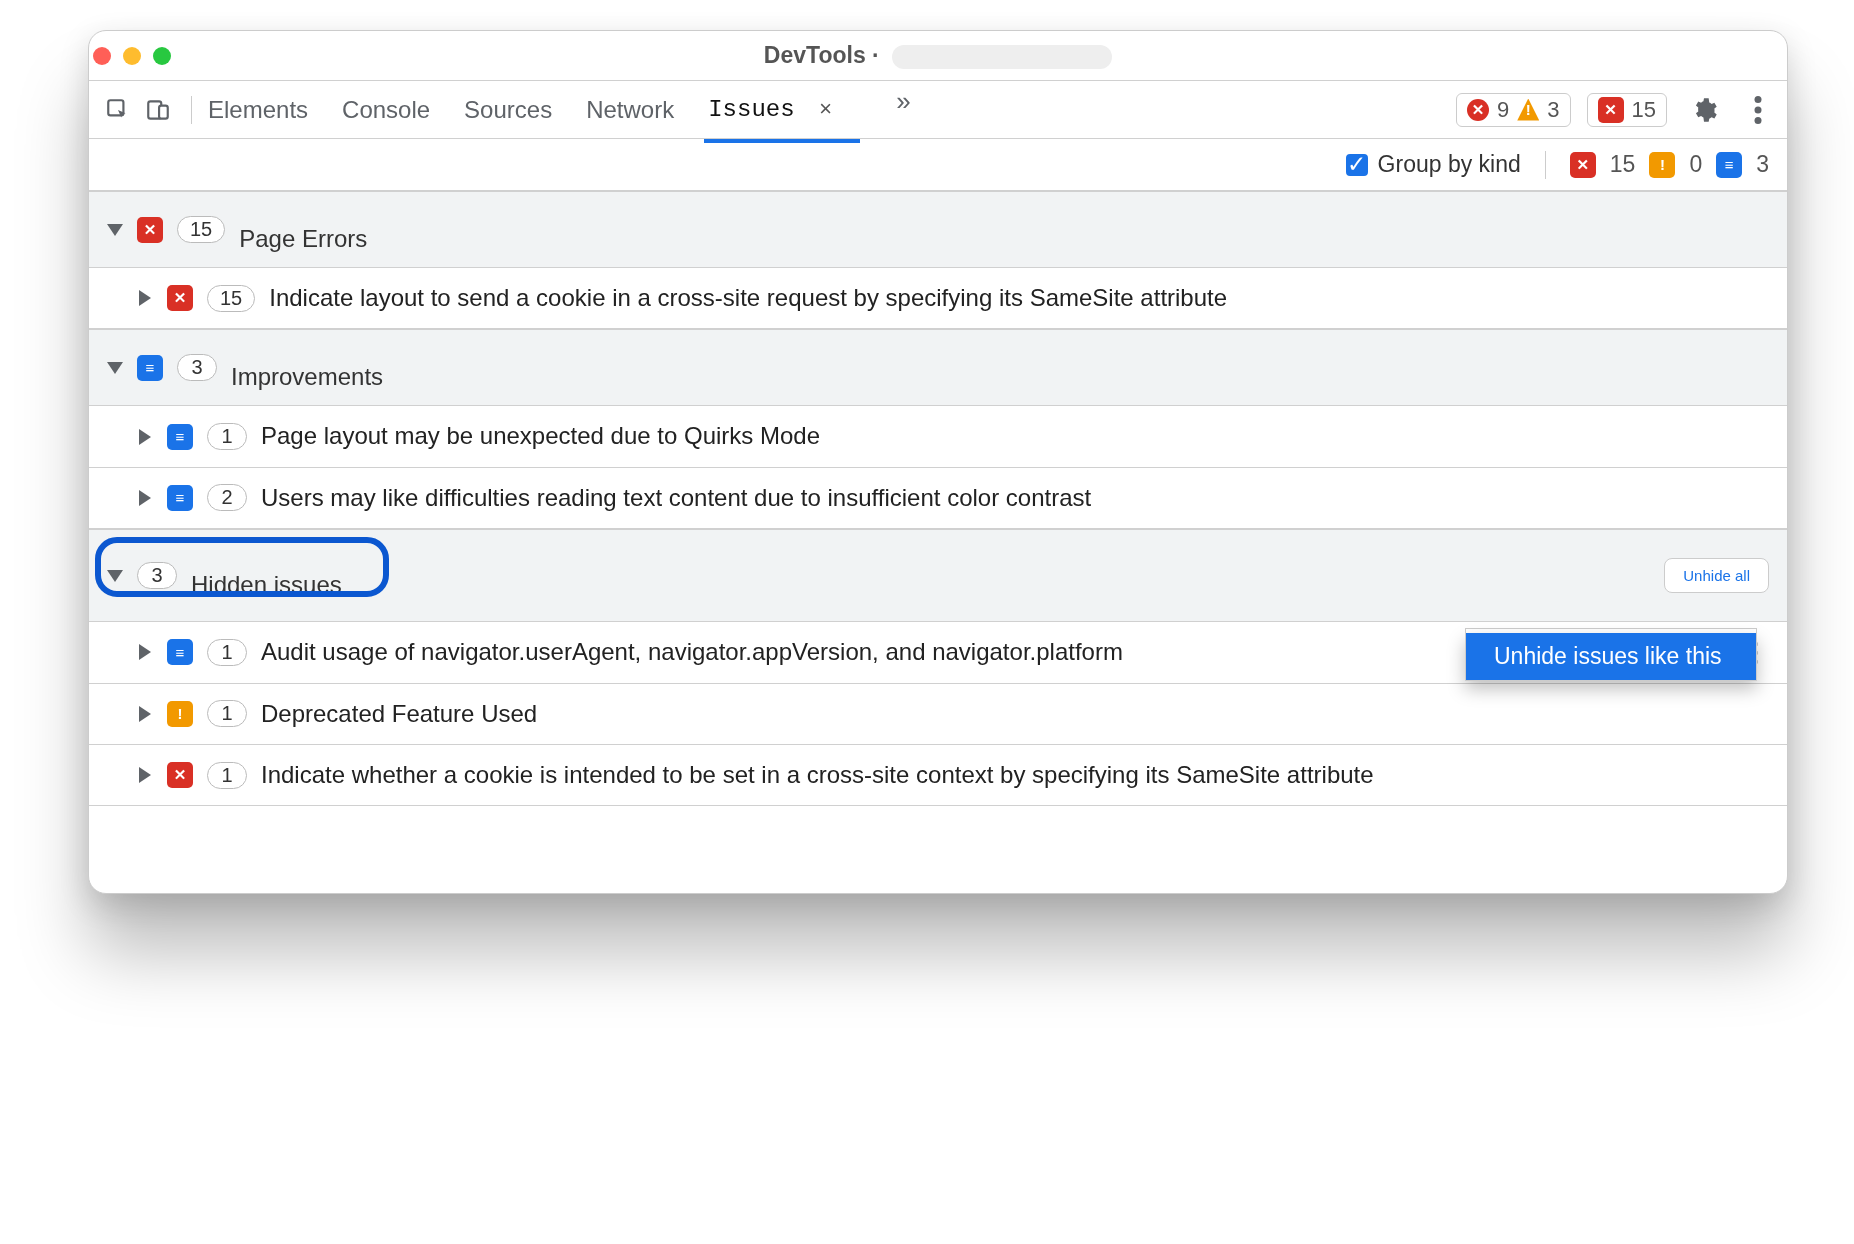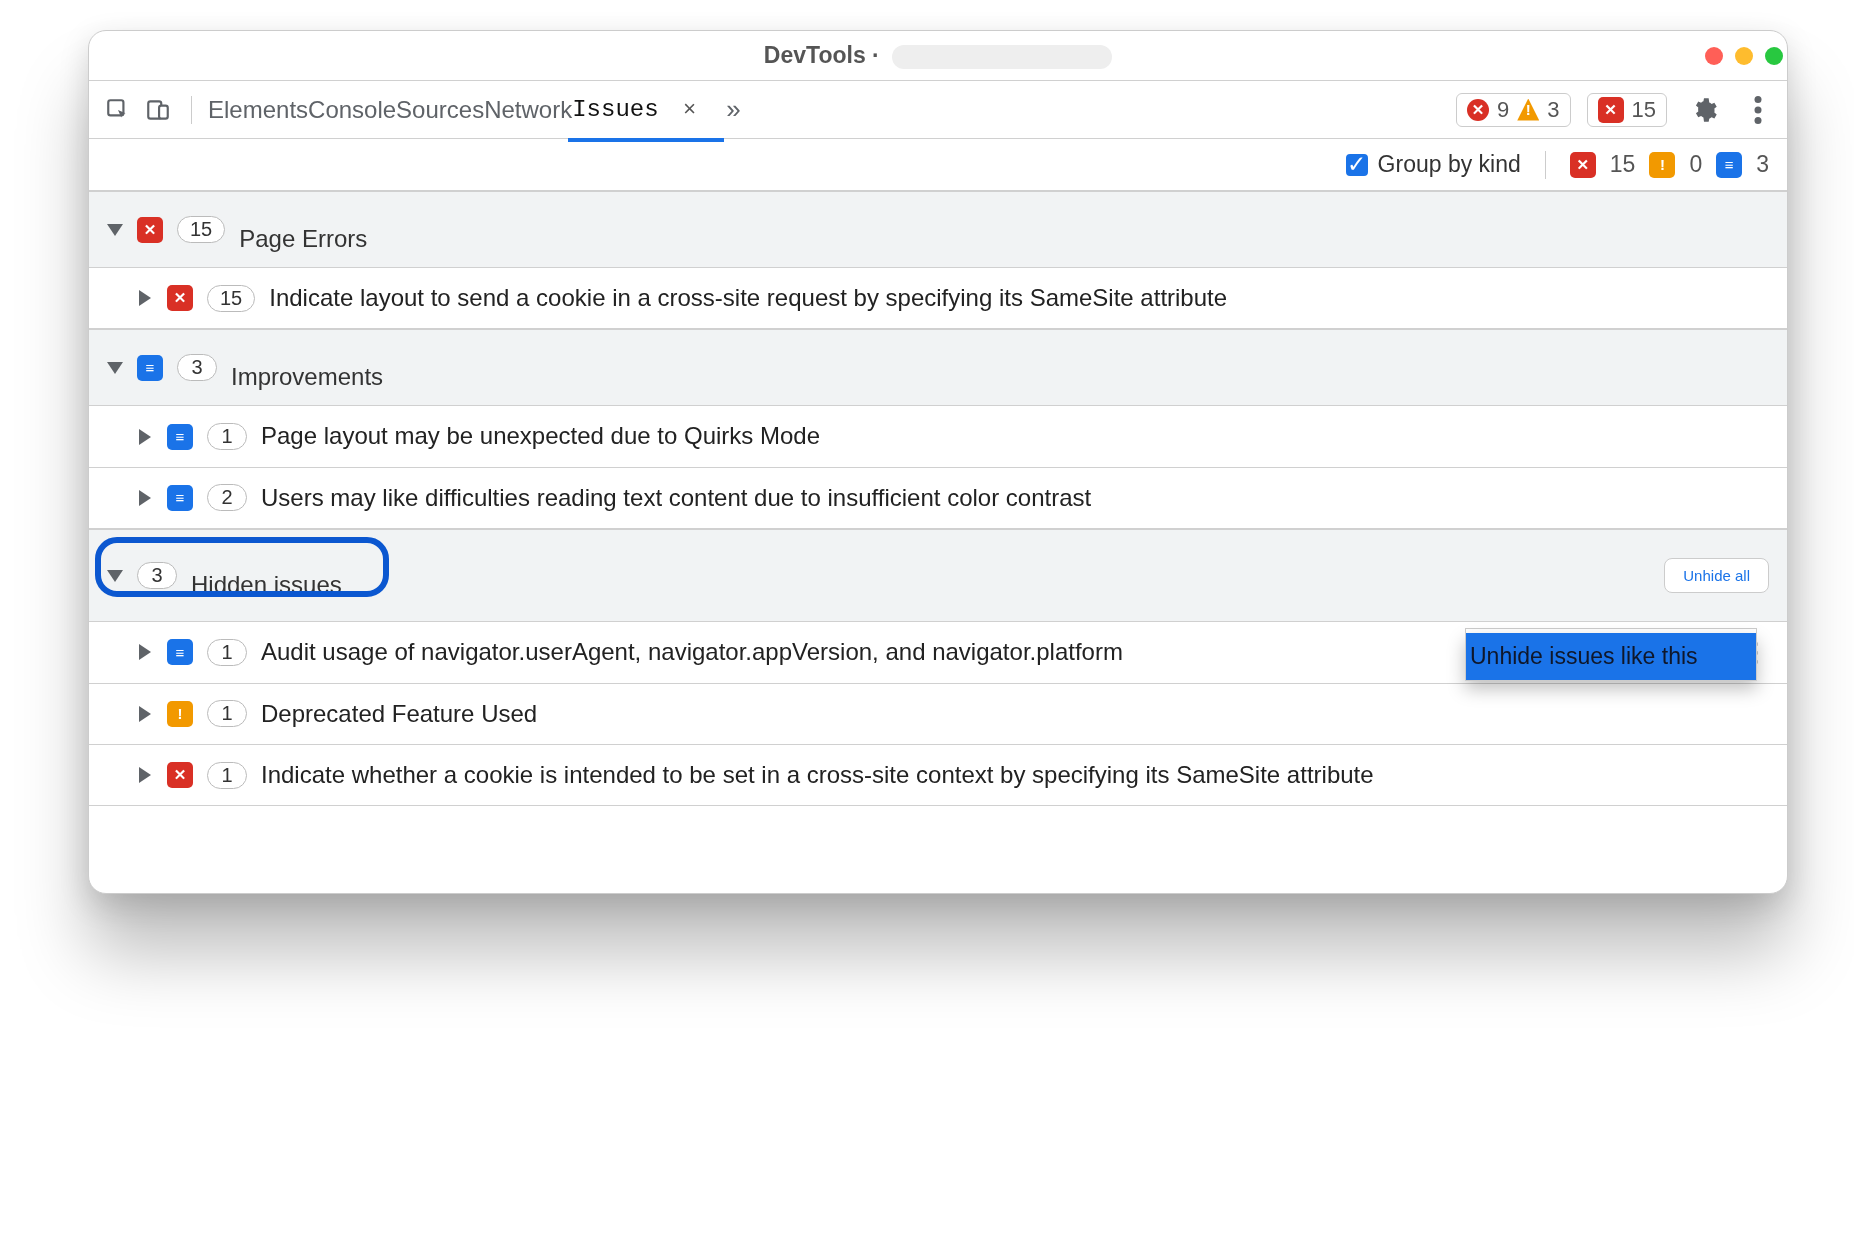--- a/index.html
+++ b/index.html
@@ -39,21 +39,20 @@
   
   .titlebar{
     height:50px;
     display:flex;
     align-items:center;
     border-bottom:1px solid var(--border);
     padding:0 4px;
     font-size:20px;
     color:#444;
     position:relative;
-    justify-content:flex-end;
   }
   .traffic{display:flex;gap:12px;}
   .dot{width:18px;height:18px;border-radius:50%;}
   .dot.red{background:#ff5f57;}
   .dot.yellow{background:#febc2e;}
   .dot.green{background:#28c840;}
   .title-text{
     position:absolute;left:0;right:0;text-align:center;
     pointer-events:none;font-weight:600;color:#555;font-size:23px;
   }
@@ -69,21 +68,21 @@
     padding:0 12px;
     font-size:24px;
     color:#555;
     gap:6px;
   }
   .tool-icon{
     width:34px;height:34px;display:flex;align-items:center;justify-content:center;
     color:#5f6368;cursor:pointer;flex:0 0 auto;
   }
   .vsep{width:1px;height:28px;background:#ccc;margin:0 10px;}
-  .tabs{display:flex;align-items:center;flex:0 0 auto;}
+  .tabs{display:flex;gap:34px;flex:0 0 auto;}
   .tab{padding:10px 0;color:#5f6368;cursor:pointer;position:relative;}
   .tab.active{color:#111;font-family:Liberation Mono, monospace;}
   .tab.active::after{
     content:"";position:absolute;left:-4px;right:-28px;bottom:-9px;height:4px;background:var(--tab-active);
   }
   .tab-close{margin-left:10px;color:#555;font-size:22px;}
   .more-tabs{color:#5f6368;font-size:26px;margin-left:30px;cursor:pointer;}
   .toolbar-spacer{flex:1;}
   .status-pill{
     border:1px solid #ccc;border-radius:6px;padding:3px 10px;display:flex;align-items:center;gap:8px;font-size:22px;color:#555;
@@ -140,21 +139,21 @@
     margin-left:auto;border:1px solid #ccc;border-radius:8px;background:#fff;color:#1a73e8;font-size:15px;
     padding:8px 18px;cursor:pointer;
   }
 
   
   .ctx{
     position:absolute;right:30px;top:602px;width:292px;
     background:#1a73e8;color:#fff;border:1px solid #ccc;border-top:none;
     box-shadow:0 8px 18px rgba(0,0,0,0.25);font-size:23px;
   }
-  .ctx-item{padding:10px 4px;background:#1a73e8;color:#0f172a;}
+  .ctx-item{padding:10px 28px;background:#1a73e8;color:#ffffff;}
   .ctx-border{position:absolute;right:30px;top:597px;width:292px;height:6px;background:#fff;border-left:1px solid #ccc;border-right:1px solid #ccc;border-top:1px solid #ccc;}
 
   svg{display:block;}
 </style>
 </head>
 <body>
 
 <div class="canvas">
 
   <div class="titlebar">

